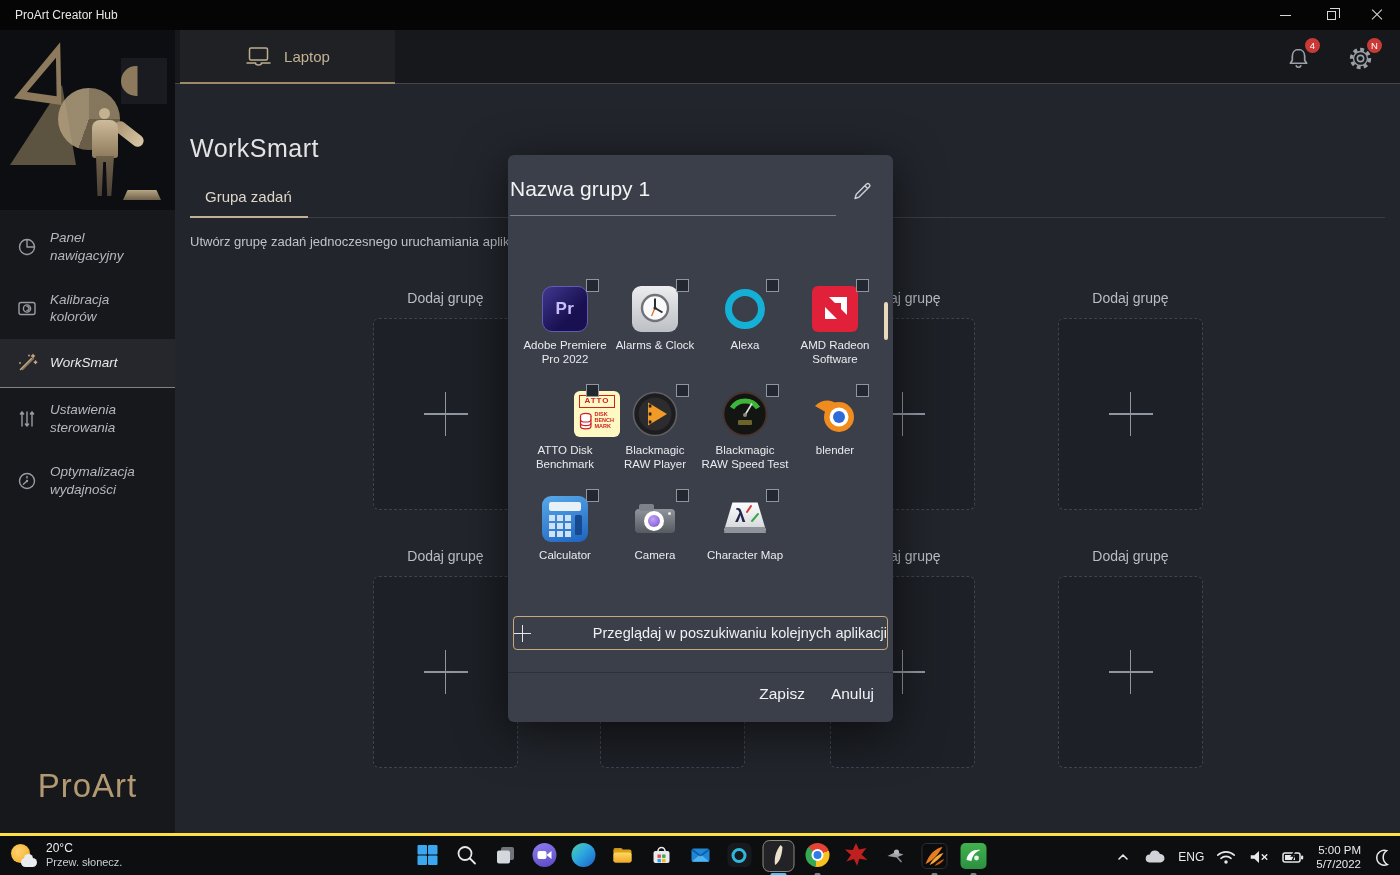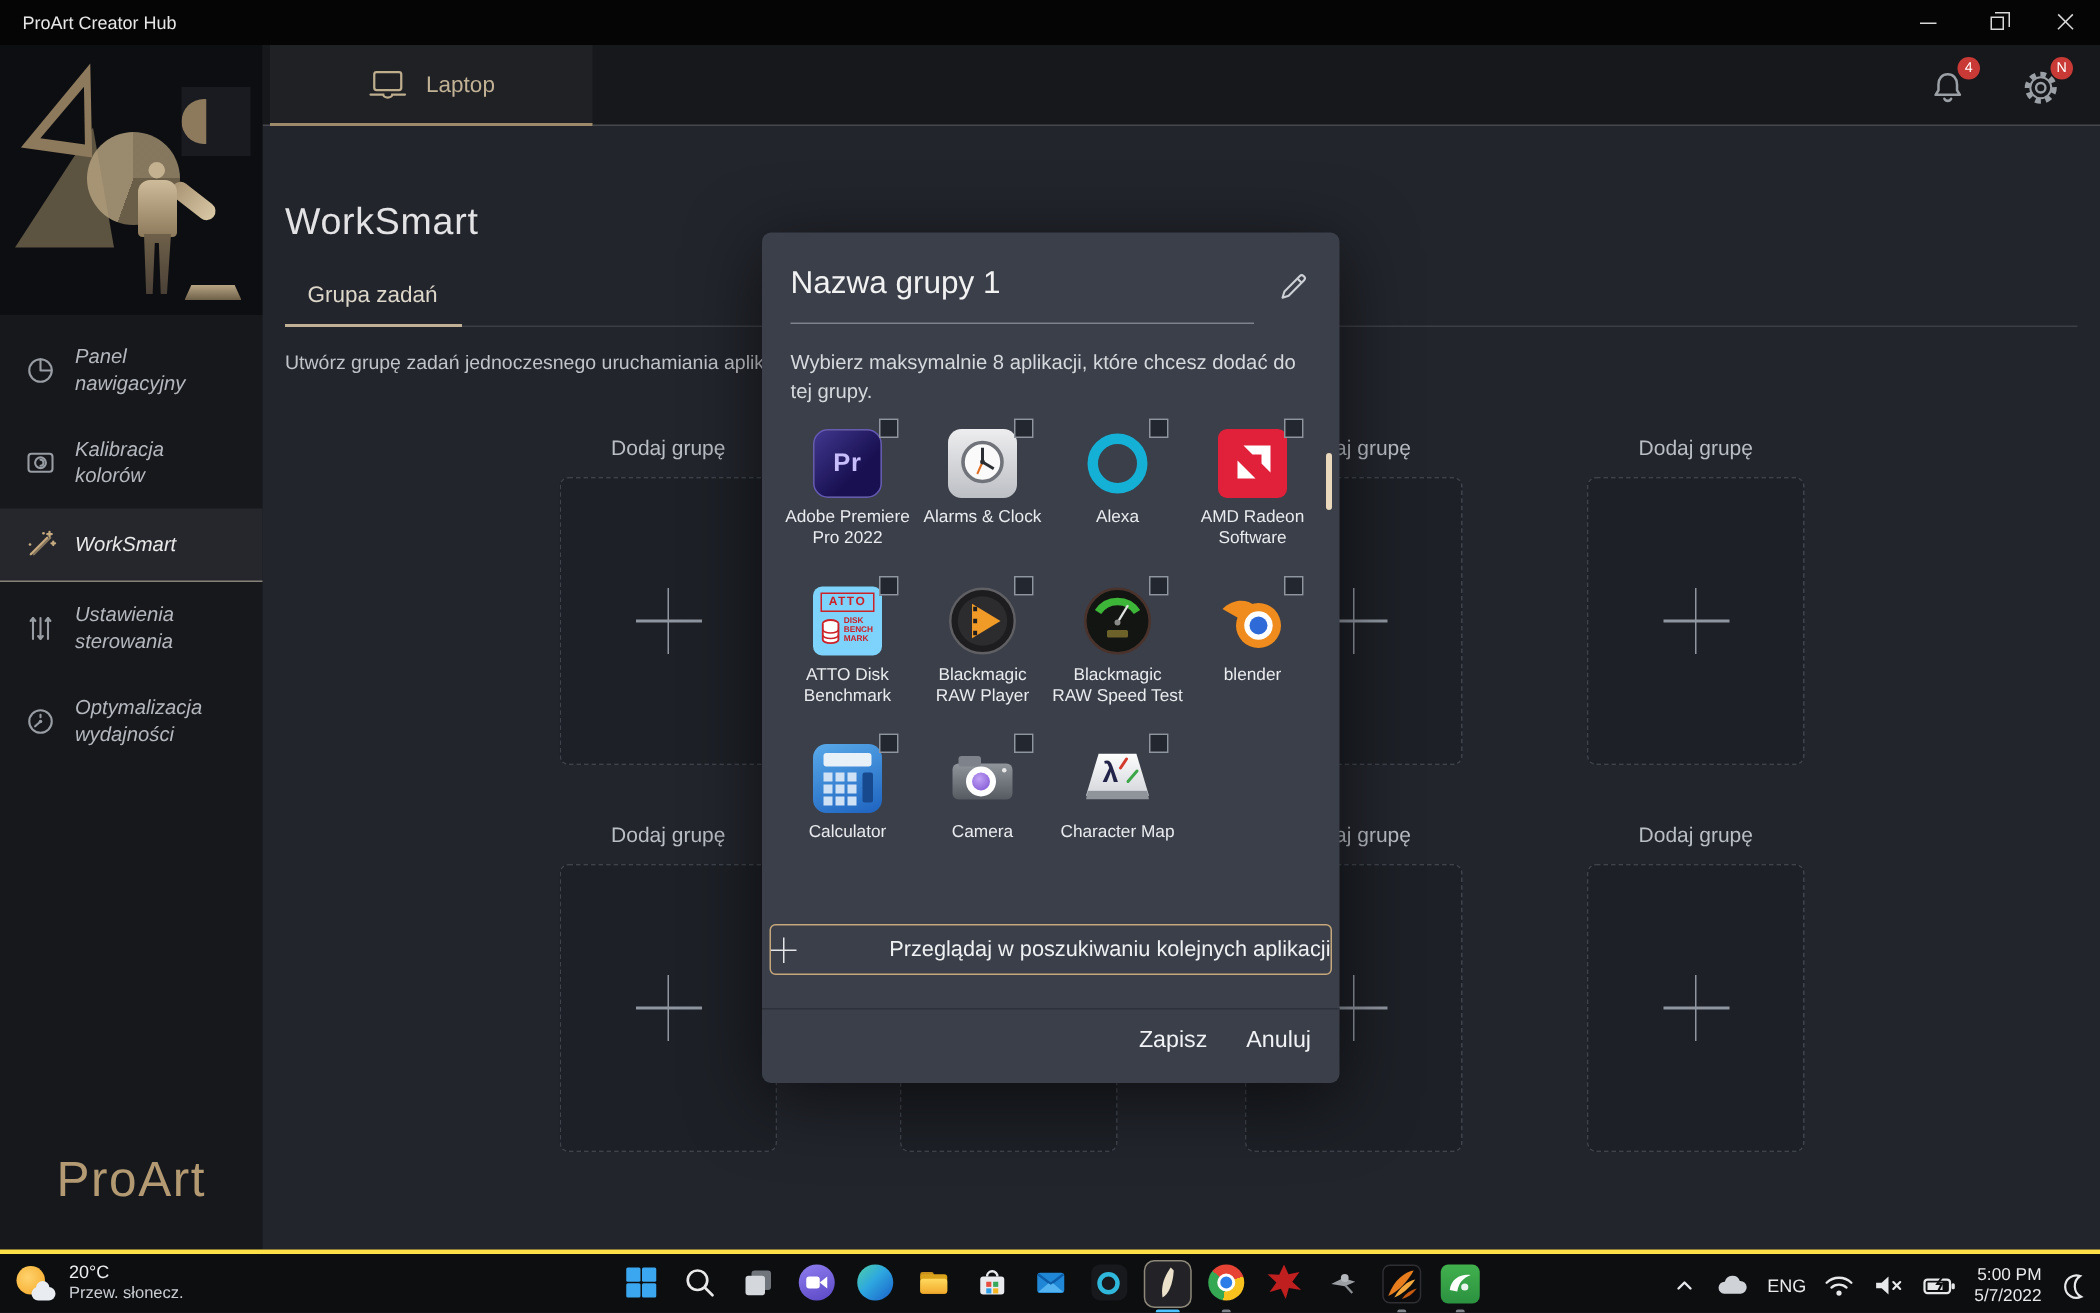--- a/index.html
+++ b/index.html
@@ -61,21 +61,21 @@
   .descr{position:absolute;left:15px;top:150px;color:#c0c3c8;font-size:13px;}
   .card-group{position:absolute;width:145px;}
   .card-label{text-align:center;color:#b9bdc4;font-size:14px;height:20px;margin-bottom:8px;}
   .card{width:145px;height:192px;border:1px dashed #3f434c;border-radius:6px;background:#1d2026;display:flex;align-items:center;justify-content:center;cursor:pointer;}
   .card-plus{position:relative;width:46px;height:46px;}
   .card-plus::before{content:"";position:absolute;left:1px;top:22px;width:44px;height:1.5px;background:#9096a0;}
   .card-plus::after{content:"";position:absolute;left:22px;top:1px;width:1.5px;height:44px;background:#9096a0;}
 
   
   .modal{position:absolute;left:508px;top:155px;width:385px;height:567px;background:var(--bg-modal);border-radius:6px;box-shadow:0 10px 48px rgba(0,0,0,.6);z-index:50;}
-  .modal-head{position:absolute;left:19px;right:19px;top:22px;display:flex;align-items:flex-start;}
+  .modal-head{position:absolute;left:2px;right:19px;top:22px;display:flex;align-items:flex-start;}
   .modal-title-wrap{flex:1;border-bottom:1px solid #7d828b;padding-bottom:14px;margin-right:14px;}
   .modal-title{color:#f2f2f3;font-size:21px;font-weight:400;}
   .edit-btn{margin-top:2px;cursor:pointer;}
   .modal-sub{position:absolute;left:19px;top:78px;width:348px;color:#d5d8dc;font-size:13.5px;line-height:1.38;}
   .apps-grid{position:absolute;left:12px;top:130px;display:grid;grid-template-columns:repeat(4,90px);grid-auto-rows:105px;}
   .app-cell{display:flex;flex-direction:column;align-items:center;cursor:pointer;}
   .ic-wrap{position:relative;width:46px;height:46px;margin-top:1px;}
   .chk{position:absolute;top:-7px;right:-11px;width:13px;height:13px;border:1px solid #8f959e;background:#23272f;cursor:pointer;}
   .app-label{margin-top:7px;color:#e9ebee;font-size:11.5px;line-height:1.2;text-align:center;max-width:88px;}
   .modal-scrollbar{position:absolute;right:5px;top:147px;width:4px;height:38px;border-radius:2px;background:#ead9bd;cursor:pointer;}
@@ -87,21 +87,21 @@
   .modal-footer{position:absolute;right:19px;top:530px;display:flex;gap:26px;}
   .modal-footer span{color:#f0f2f5;font-size:15.5px;cursor:pointer;}
 
   
   .ic{width:46px;height:46px;position:relative;}
   .ic-premiere{border-radius:10px;background:linear-gradient(135deg,#41378f 0%,#181050 65%);border:1px solid #655ab2;display:flex;align-items:center;justify-content:center;}
   .ic-premiere span{color:#c9befc;font-size:17px;font-weight:bold;letter-spacing:.5px;}
   .ic-alarms{border-radius:9px;background:linear-gradient(180deg,#ededef 0%,#bcbfc4 100%);}
   .ic-alexa{margin:3px;width:40px;height:40px;border-radius:50%;border:7px solid #14b0d6;background:transparent;}
   .ic-amd{border-radius:6px;background:#e1203a;}
-  .ic-atto{border-radius:6px;background:#7dd3fc;overflow:hidden;}
+  .ic-atto{border-radius:6px;background:#fef9c3;overflow:hidden;margin-left:32px;}
   .atto-head{margin:4px 5px 2px;border:1.5px solid #cc2127;color:#cc2127;font-size:8px;font-weight:bold;text-align:center;letter-spacing:1px;line-height:1.35;}
   .atto-body{display:flex;align-items:flex-start;padding:1px 4px 0 5px;gap:2px;}
   .atto-sub{width:24px;color:#cc2127;font-size:5.5px;font-weight:bold;line-height:1.15;text-align:left;}
   .ic-calc{border-radius:9px;background:linear-gradient(160deg,#58a9e9 0%,#1e63c0 100%);}
   .calc-display{position:absolute;left:7px;top:6px;width:32px;height:9px;background:#e8f0f8;border-radius:2px;}
   .calc-keys{position:absolute;left:7px;top:19px;width:6px;height:6px;background:#cfe2f5;box-shadow:8px 0 #cfe2f5,16px 0 #cfe2f5,0 8px #cfe2f5,8px 8px #cfe2f5,16px 8px #cfe2f5,0 16px #cfe2f5,8px 16px #cfe2f5,16px 16px #cfe2f5;}
   .calc-strip{position:absolute;right:6px;top:19px;width:7px;height:20px;background:#17498f;border-radius:1.5px;}
   .ic-calendar{border-radius:9px;background:linear-gradient(180deg,#63c9f2 0%,#1a72c8 100%);}
   .cal-top{position:absolute;left:0;top:0;right:0;height:12px;background:#0f57a8;border-radius:9px 9px 0 0;}
   .cal-peg{position:absolute;top:2px;width:4px;height:7px;background:#0a3d78;border-radius:1px;}
@@ -317,21 +317,20 @@
       <div class="modal-title-wrap">
         <span class="modal-title">Nazwa grupy 1</span>
       </div>
       <span class="edit-btn">
         <svg width="24" height="24" viewBox="0 0 24 24">
             <path d="M5 19.5 l1.3-4.2 L16.6 5 a1.7 1.7 0 0 1 2.4 0 l0.4 0.4 a1.7 1.7 0 0 1 0 2.4 L9.1 18.1 Z" fill="none" stroke="#cdd0d5" stroke-width="1.4" stroke-linejoin="round"></path>
             <path d="M14.9 6.7 l2.7 2.7" stroke="#cdd0d5" stroke-width="1.4" fill="none"></path>
           </svg>
       </span>
     </div>
-    <p class="modal-sub">Wybierz maksymalnie 8 aplikacji, które chcesz dodać do tej grupy.</p>
 
     <div class="apps-grid">
 
       <div class="app-cell">
         <div class="ic-wrap">
           <div class="ic ic-premiere">
               <span>Pr</span>
             </div>
           <span class="chk"></span>
         </div>

